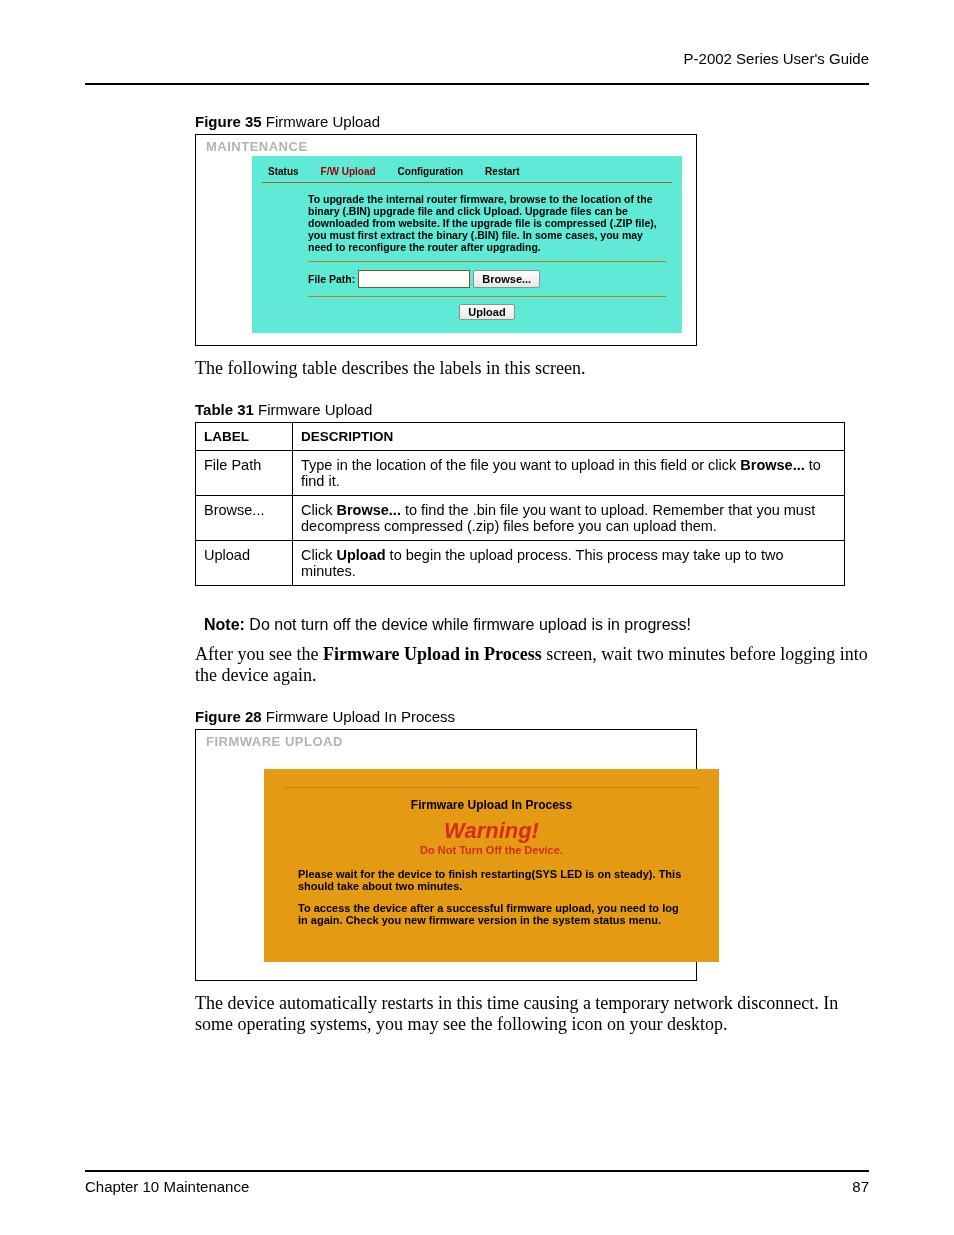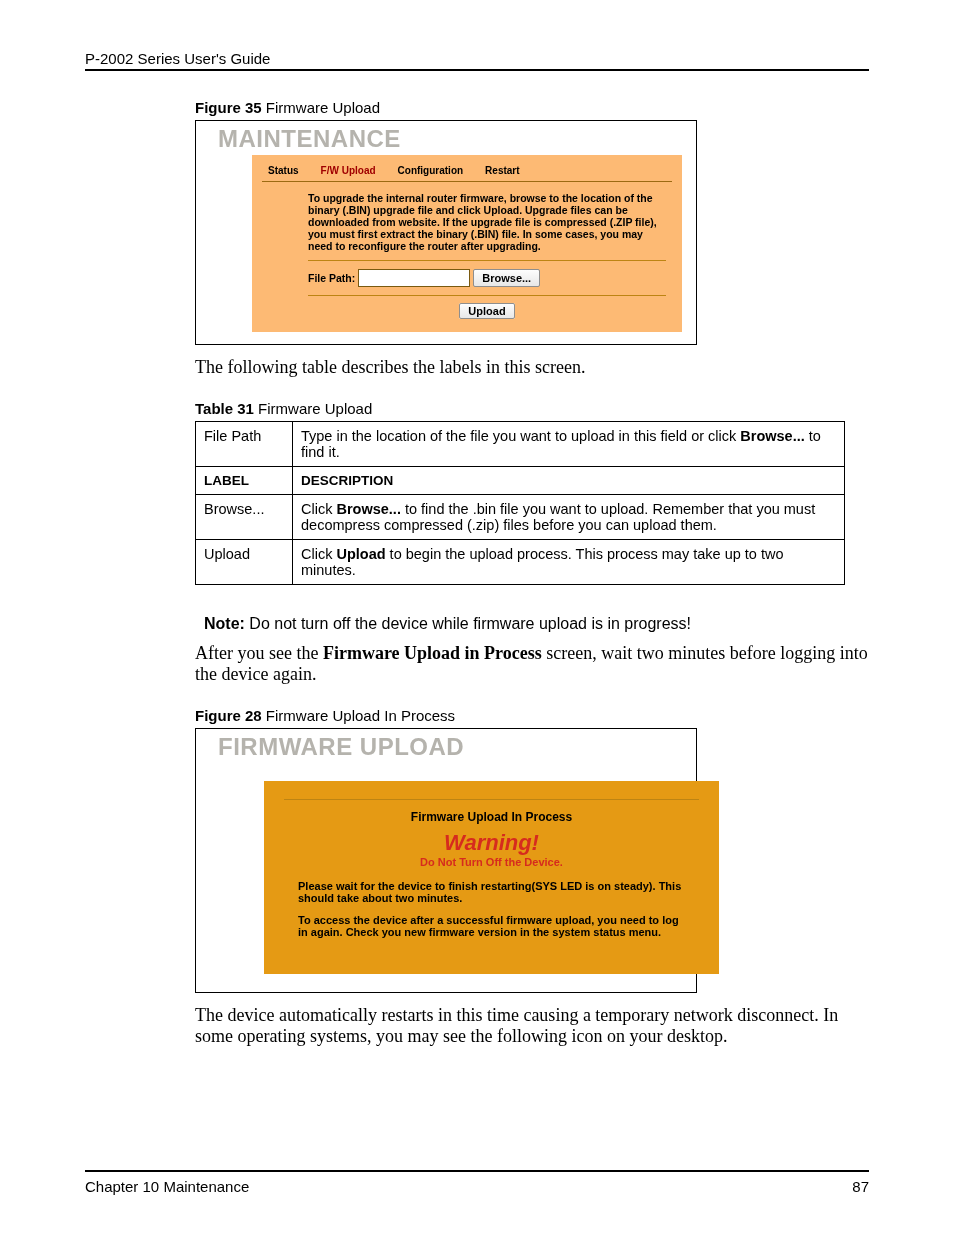--- a/index.html
+++ b/index.html
@@ -1,27 +1,27 @@
 <!DOCTYPE html>
 <html><head>
 <meta charset="utf-8">
 <style>
   html,body{margin:0;padding:0;background:#fff;font-family:"Times New Roman",Times,serif;color:#000}
   .page{width:954px;height:1235px;position:relative;box-sizing:border-box;padding:50px 85px 40px 85px}
-  .hdr-right{font-family:Arial,Helvetica,sans-serif;font-size:15px;text-align:left;padding-bottom:2px}
+  .hdr-right{font-family:Arial,Helvetica,sans-serif;font-size:15px;text-align:right;padding-bottom:16px}
   .hdr-rule{border:none;border-top:2px solid #000;margin:0 0 28px 0}
   .content{margin-left:110px;margin-right:0}
   .cap{font-family:Arial,Helvetica,sans-serif;font-size:15px;margin:0 0 4px 0}
   .cap b{font-weight:bold;}
   
   .shot{border:1px solid #000;background:#fff;width:500px}
   .shot-inner{padding:4px 8px 12px 8px}
-  .shot-title{font-family:Arial,Helvetica,sans-serif;font-size:24px;font-weight:bold;color:#b5b3ad;letter-spacing:0.5px;margin:0 0 2px 14px}
+  .shot-title{font-family:Arial,Helvetica,sans-serif;font-size:13px;font-weight:bold;color:#b5b3ad;letter-spacing:0.5px;margin:0 0 2px 2px}
   
-  .panel{background:#fdba74;margin:0 0 0 48px;width:430px;padding:0 0 14px 0}
+  .panel{background:#5eead4;margin:0 0 0 48px;width:430px;padding:0 0 14px 0}
   .tabs{display:flex;align-items:flex-end;height:26px;padding-left:6px;gap:0}
   .tab{font-family:Arial,Helvetica,sans-serif;font-size:10px;font-weight:bold;color:#000;padding:4px 12px 4px 10px;border-bottom:1px solid rgba(0,0,0,0);white-space:nowrap}
   .tab.hi{color:#a00000}
   .tab-underline{height:1px;background:#9c6a12;margin:0 10px 8px 10px}
   .panel-body{padding:2px 16px 0 56px;font-family:Arial,Helvetica,sans-serif;font-size:10.5px;font-weight:bold;color:#000}
   .horiz{height:1px;background:#bd8413;margin:8px 0}
   .filerow{display:flex;align-items:center;gap:3px;margin-top:4px}
   .filerow .lbl{font-weight:bold;font-size:10.5px}
   .txtin{width:110px;height:16px;border:1px solid #7a5a10;background:#fff}
   .btn{font-family:Arial,Helvetica,sans-serif;font-size:11px;color:#000;background:linear-gradient(#fdfdfd,#e7e7e7);border:1px solid #8e8e8e;border-radius:2px;padding:1px 8px;line-height:14px}
@@ -96,28 +96,28 @@
     <p class="body-text">The following table describes the labels in this screen.</p>
 
     <p class="cap">
       <b>Table 31</b>
       <span>Firmware Upload</span>
     </p>
 
     <table class="t31">
       <tbody>
           <tr>
+        <th>LABEL</th>
+        <th>DESCRIPTION</th>
+      </tr>
+      <tr>
         <td class="l">File Path</td>
         <td>
           <span>Type in the location of the file you want to upload in this field or click </span><span class="b">Browse...</span><span> to find it.</span>
         </td>
-      </tr>
-      <tr>
-        <th>LABEL</th>
-        <th>DESCRIPTION</th>
       </tr>
       <tr>
         <td class="l">Browse...</td>
         <td>
           <span>Click </span><span class="b">Browse...</span><span> to find the .bin file you want to upload. Remember that you must decompress compressed (.zip) files before you can upload them.</span>
         </td>
       </tr>
       <tr>
         <td class="l">Upload</td>
         <td>

